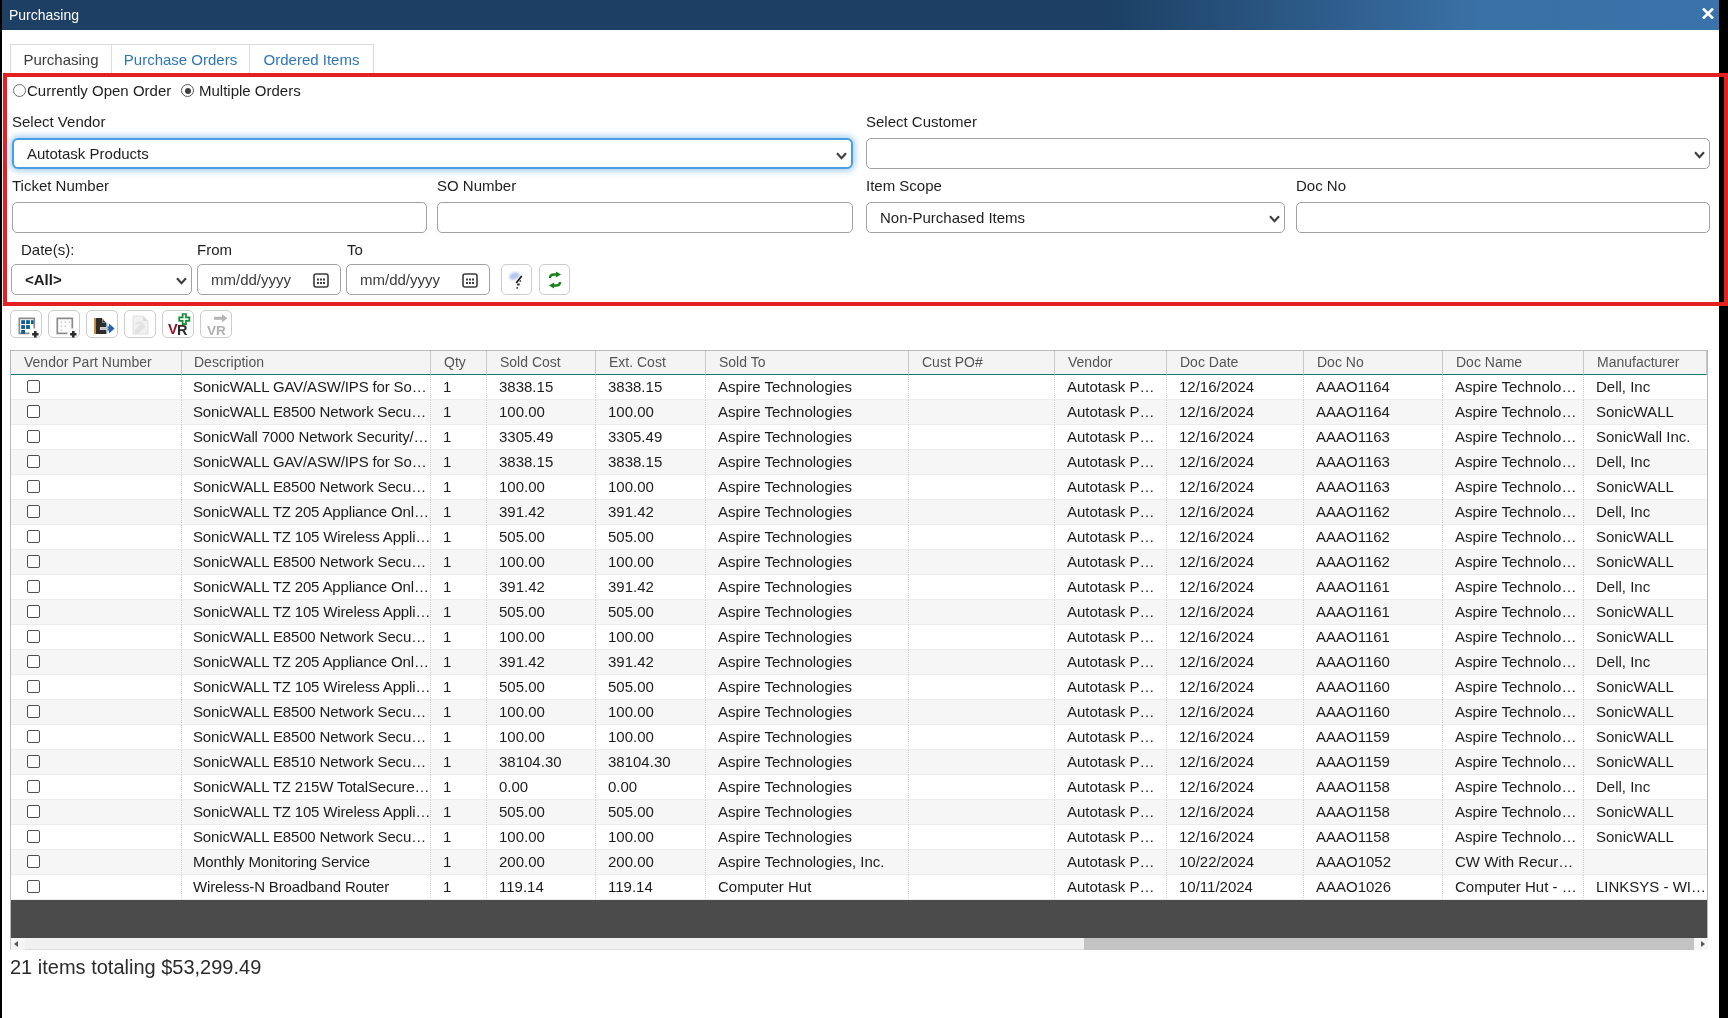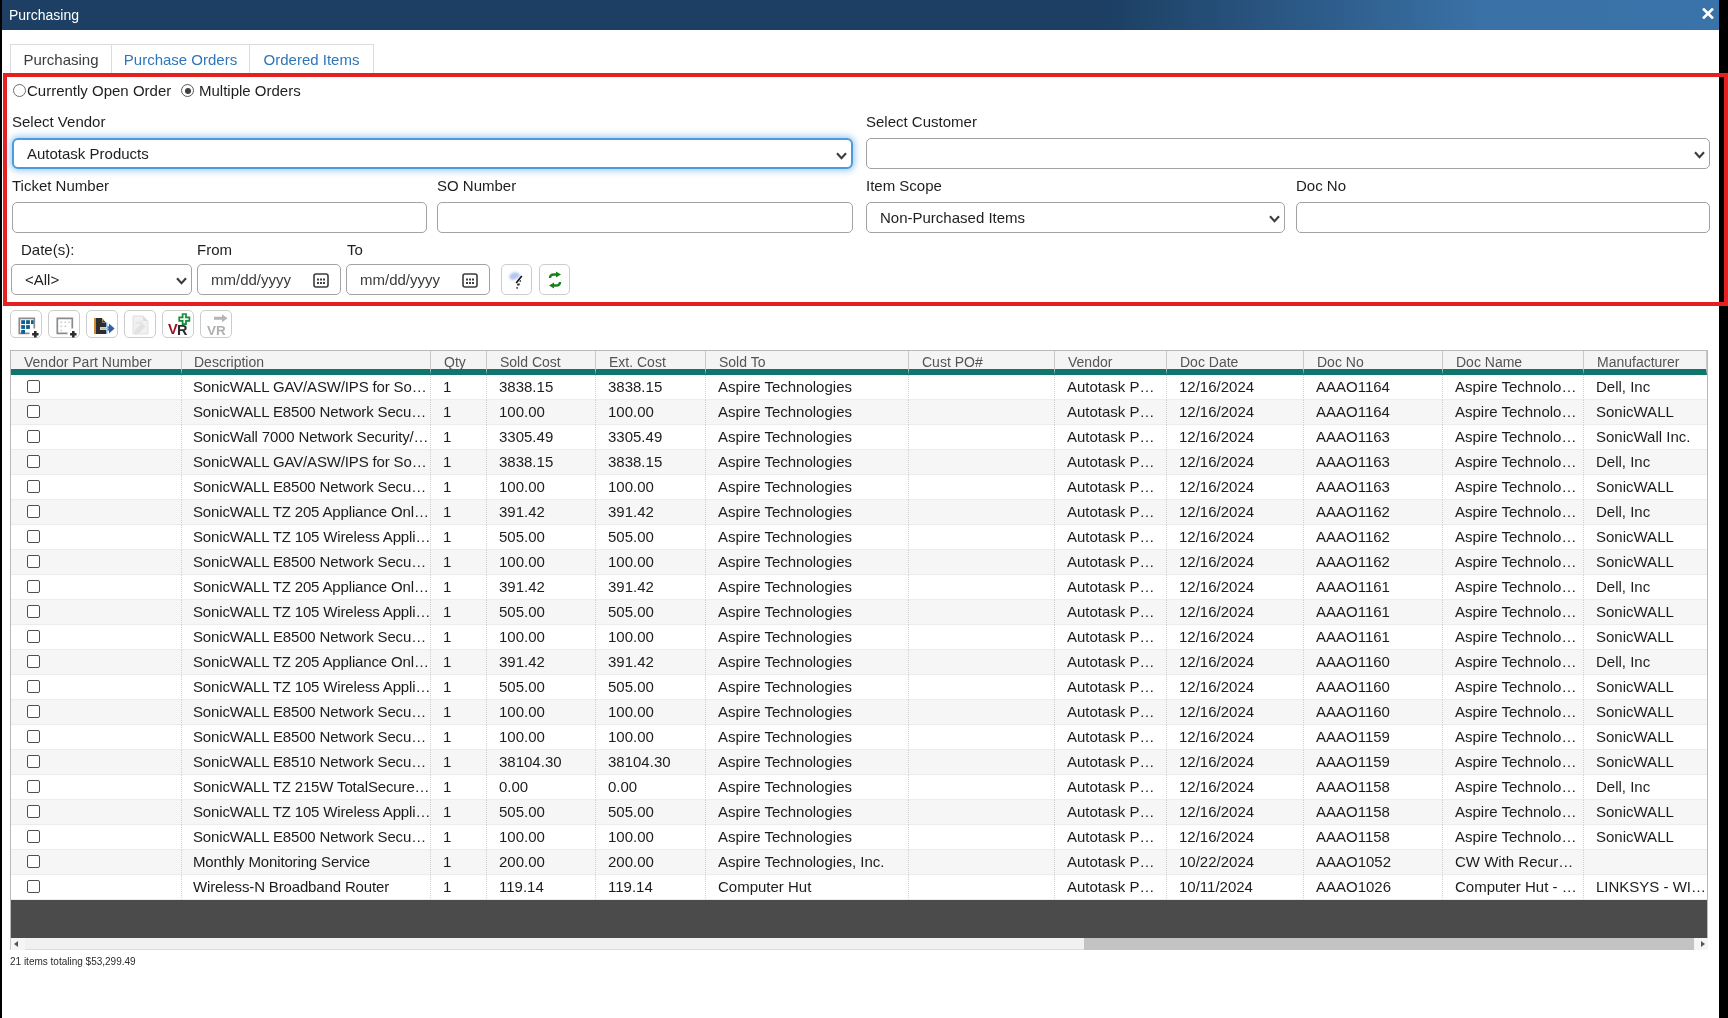--- a/index.html
+++ b/index.html
@@ -50,35 +50,35 @@
   .trow { position:relative; width:1696px; height:25px; display:grid;
      grid-template-columns:171px 249px 56px 109px 110px 203px 146px 112px 137px 139px 141px 1fr;
      font-size:15px; color:#1c1c1c; }
   .trow > div { line-height:24px; padding-left:12px; border-right:1px dotted #cfcfcf;
      border-bottom:1px solid #ececec; overflow:hidden; white-space:nowrap; }
   .trow > div:last-child { border-right:none; }
   .trow > div:nth-child(2) { padding-left:11px; letter-spacing:-0.15px; }
   #thead > div:nth-child(2) { letter-spacing:0; padding-left:12px; }
   .trow.alt { background:#f6f6f6; }
   #thead { height:24px; background:#f4f4f4; }
-  #thead > div { color:#545454; font-size:14px; padding-left:13px; border-right:1px solid #c8c8c8; border-bottom:6px solid #0f766e; line-height:23px; }
+  #thead > div { color:#545454; font-size:14px; padding-left:13px; border-right:1px solid #c8c8c8; border-bottom:1px solid #0f766e; line-height:23px; }
   .cb { display:inline-block; width:13px; height:13px; border:1.5px solid #4f4f4f;
      border-radius:2px; margin-left:4px; margin-top:5px; vertical-align:top; background:#fff; }
 
   #filler { left:10px; top:900px; width:1698px; height:38px; background:#4b4b4b;
      border-left:1px solid #b9b9b9; border-right:1px solid #b9b9b9; }
   
   #hscroll { left:10px; top:938px; width:1698px; height:12px; background:#f1f1f1;
      border-left:1px solid #c9c9c9; border-bottom:1px solid #dcdcdc;}
   .sbtn { position:absolute; top:0; width:14px; height:12px; background:#f5f5f5; }
   #sthumb { position:absolute; left:1073px; top:0px; width:611px; height:12px; background:#c3c3c3; }
   .tri { position:absolute; top:2.5px; width:0; height:0; border-top:3.5px solid transparent;
      border-bottom:3.5px solid transparent; }
 
-  #totals { left:10px; top:956px; font-size:10px; color:#2b2b2b; }
+  #totals { left:10px; top:956px; font-size:20px; color:#2b2b2b; }
   #createpo { left:10px; top:979px; width:1702px; height:34px; background:#74a0ca;
      border-radius:5px; color:#fff; font-size:15px; text-align:center; line-height:34px; }
 </style>
 </head>
 <body>
 <div id="stage">
   <div class="abs" id="titlebar">Purchasing</div>
   <svg class="abs" style="left:1702px; top:8px;" width="12" height="11" viewBox="0 0 12 11">
     <path d="M1 0.5 L11 10.5 M11 0.5 L1 10.5" stroke="#fff" stroke-width="2.6"></path>
   </svg>
@@ -120,21 +120,21 @@
   <div class="abs field" style="left:866px; top:202px; width:419px;">Non-Purchased Items
     <svg class="chev" viewBox="0 0 11 8">
         <path d="M1 1.2 L5.5 6.2 L10 1.2" fill="none" stroke="#3c3c3c" stroke-width="2.1"></path>
       </svg>
   </div>
   <div class="abs field" style="left:1296px; top:202px; width:414px;"></div>
 
   <div class="abs lbl" style="left:12px; top:241px;margin-left:9px;">Date(s):</div>
   <div class="abs lbl" style="left:197px; top:241px;">From</div>
   <div class="abs lbl" style="left:347px; top:241px;">To</div>
-  <div class="abs field" style="left:11px; top:264px; width:181px;">&lt;All&gt;
+  <div class="abs field" style="left:11px; top:264px; width:181px;font-weight:bold;">&lt;All&gt;
     <svg class="chev" viewBox="0 0 11 8">
         <path d="M1 1.2 L5.5 6.2 L10 1.2" fill="none" stroke="#3c3c3c" stroke-width="2.1"></path>
       </svg>
   </div>
   <div class="abs field" style="left:197px; top:264px; width:144px;"><span class="dateph">mm/dd/yyyy</span>
     <svg class="calicon" width="16" height="16" viewBox="0 0 16 16">
         <rect x="1" y="2" width="14" height="13" rx="2" fill="none" stroke="#3d3d3d" stroke-width="1.6"></rect>
         <rect x="4" y="6.5" width="2" height="2" fill="#3d3d3d"></rect>
         <rect x="7" y="6.5" width="2" height="2" fill="#3d3d3d"></rect>
         <rect x="10" y="6.5" width="2" height="2" fill="#3d3d3d"></rect>

